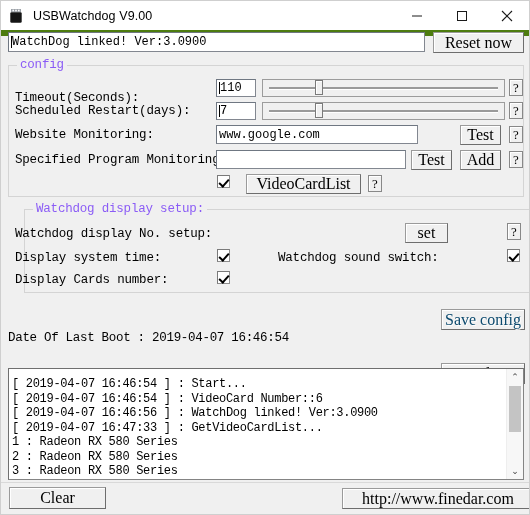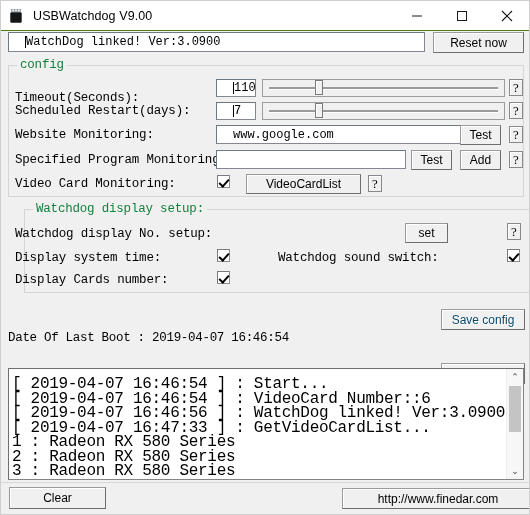--- a/index.html
+++ b/index.html
@@ -26,21 +26,21 @@
     overflow: hidden;
   }
 
   
   .titlebar {
     height: 29px;
     background: #ffffff;
     display: flex;
     align-items: center;
     position: relative;
-    border-bottom: 1px solid #4d7c0f;
+    border-bottom: 6px solid #4d7c0f;
   }
   .title-icon {
     width: 16px; height: 16px;
     margin-left: 7px;
     margin-right: 9px;
     position: relative;
     flex: none;
   }
   .title-text {
     font-family: "Liberation Sans", sans-serif;
@@ -67,41 +67,41 @@
     background: #ffffff;
     border: 1px solid #828790;
     border-top-color: #6f7782;
     border-left-color: #6f7782;
     box-sizing: border-box;
     font-family: "Liberation Mono", "DejaVu Sans Mono", monospace;
     font-size: 12px;
     color: #000;
     display: flex;
     align-items: center;
-    padding-left: 16px;
+    padding-left: 2px;
     overflow: hidden;
     white-space: nowrap;
   }
   .field.ro { background:#ffffff; }
   .field .caret {
     display:inline-block;
     width:0; border-left:1px solid #000;
     height:12px; margin-right:0px;
   }
 
   .btn {
     background: #f0f0f0;
     border: 1px solid #9a9a9a;
     border-right-color: #6d6d6d;
     border-bottom-color: #6d6d6d;
     box-shadow: inset 1px 1px 0 #ffffff;
     box-sizing: border-box;
     display: flex; align-items: center; justify-content: center;
-    font-family: Liberation Sans, sans-serif;
-    font-size: 12px;
+    font-family: Liberation Serif, serif;
+    font-size: 16px;
     color: #000;
     cursor: default;
     white-space: nowrap;
   }
   .btn.disabled { color: #0c4a6e; text-shadow: 1px 1px 0 #ffffff; }
   .btn.help-q {
     font-family: "Liberation Serif", serif;
     font-size: 13px;
     border: 1px solid #888;
     box-shadow: inset 1px 1px 0 #fff;
@@ -125,21 +125,21 @@
   }
   .group > .group-title {
     position: absolute;
     top: -8px;
     left: 8px;
     background: #f0f0f0;
     padding: 0 3px;
     font-family: "Liberation Mono", "DejaVu Sans Mono", monospace;
     font-size: 12.5px;
     letter-spacing: -0.2px;
-    color: #15803d;
+    color: #8b5cf6;
   }
 
   
   .cbx {
     width: 13px; height: 13px;
     background: #fff;
     border: 1px solid #8d8d8d;
     border-top-color: #7a7a7a;
     border-left-color: #7a7a7a;
     box-sizing: border-box;
@@ -197,21 +197,21 @@
     position: absolute;
     background: #ffffff;
     border: 1px solid #848484;
     border-top-color: #6f6f6f;
     border-left-color: #6f6f6f;
     box-sizing: border-box;
     overflow: hidden;
   }
   .logtext {
     font-family: "Liberation Mono", "DejaVu Sans Mono", monospace;
-    font-size: 16px;
+    font-size: 12px;
     line-height: 14.5px;
     padding: 8px 0 0 3px;
     white-space: pre;
     letter-spacing: -0.3px;
   }
   .vscroll {
     position: absolute;
     right: 0; top: 0; bottom: 0;
     width: 16px;
     background: #f7f7f7;
@@ -300,35 +300,34 @@
     <span class="caret"></span>
       <span>7</span>
   </div>
   <div class="track" style="left:261px; top:101px; width:243px; height:18px;">
     <div class="rail"></div>
     <div class="thumb" style="left:52px;"></div>
   </div>
   <div class="btn help-q" style="position:absolute; left:508px; top:101px; width:14px; height:17px;">?</div>
 
   <span class="lbl" style="position:absolute; left:14px; top:127px;">Website Monitoring:</span>
-  <div class="field" style="position:absolute; left:215px; top:124px; width:275px; height:19px;">
+  <div class="field" style="position:absolute; left:215px; top:124px; width:202px; height:19px;">
     <span>www.google.com</span>
   </div>
   <div class="btn" style="position:absolute; left:459px; top:124px; width:41px; height:20px;">Test</div>
   <div class="btn help-q" style="position:absolute; left:508px; top:125px; width:14px; height:17px;">?</div>
 
   <span class="lbl" style="position:absolute; left:14px; top:152px;">Specified Program Monitoring:</span>
   <div class="field" style="position:absolute; left:215px; top:149px; width:190px; height:19px;">
     <span></span>
   </div>
   <div class="btn" style="position:absolute; left:410px; top:149px; width:41px; height:20px;">Test</div>
   <div class="btn" style="position:absolute; left:459px; top:149px; width:41px; height:20px;">Add</div>
   <div class="btn help-q" style="position:absolute; left:508px; top:150px; width:14px; height:17px;">?</div>
 
-  <span class="lbl" style="position:absolute; left:14px; top:176px;">Video Card Monitoring:</span>
   <div class="cbx checked" style="position:absolute; left:216px; top:174px;"></div>
   <div class="btn" style="position:absolute; left:245px; top:173px; width:115px; height:20px;">VideoCardList</div>
   <div class="btn help-q" style="position:absolute; left:367px; top:174px; width:14px; height:17px;">?</div>
 
   <div class="group" style="left:23px; top:208px; width:516px; height:84px;">
     <span class="group-title">Watchdog display setup:</span>
   </div>
 
   <span class="lbl" style="position:absolute; left:14px; top:226px;">Watchdog display No. setup:</span>
   <div class="btn" style="position:absolute; left:404px; top:222px; width:43px; height:20px;">set</div>

